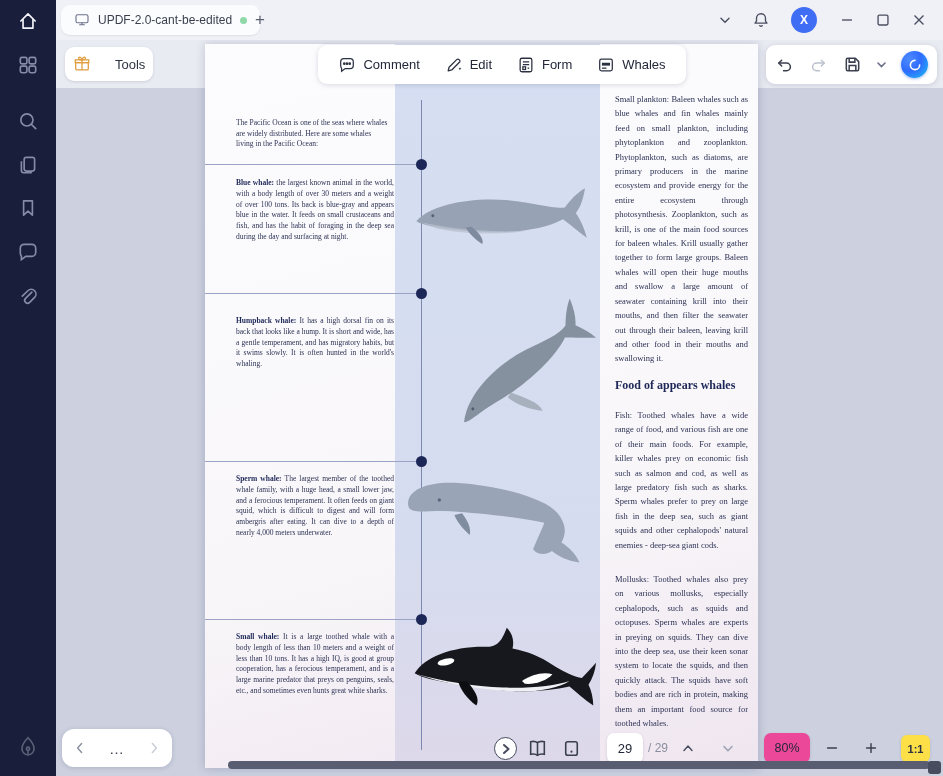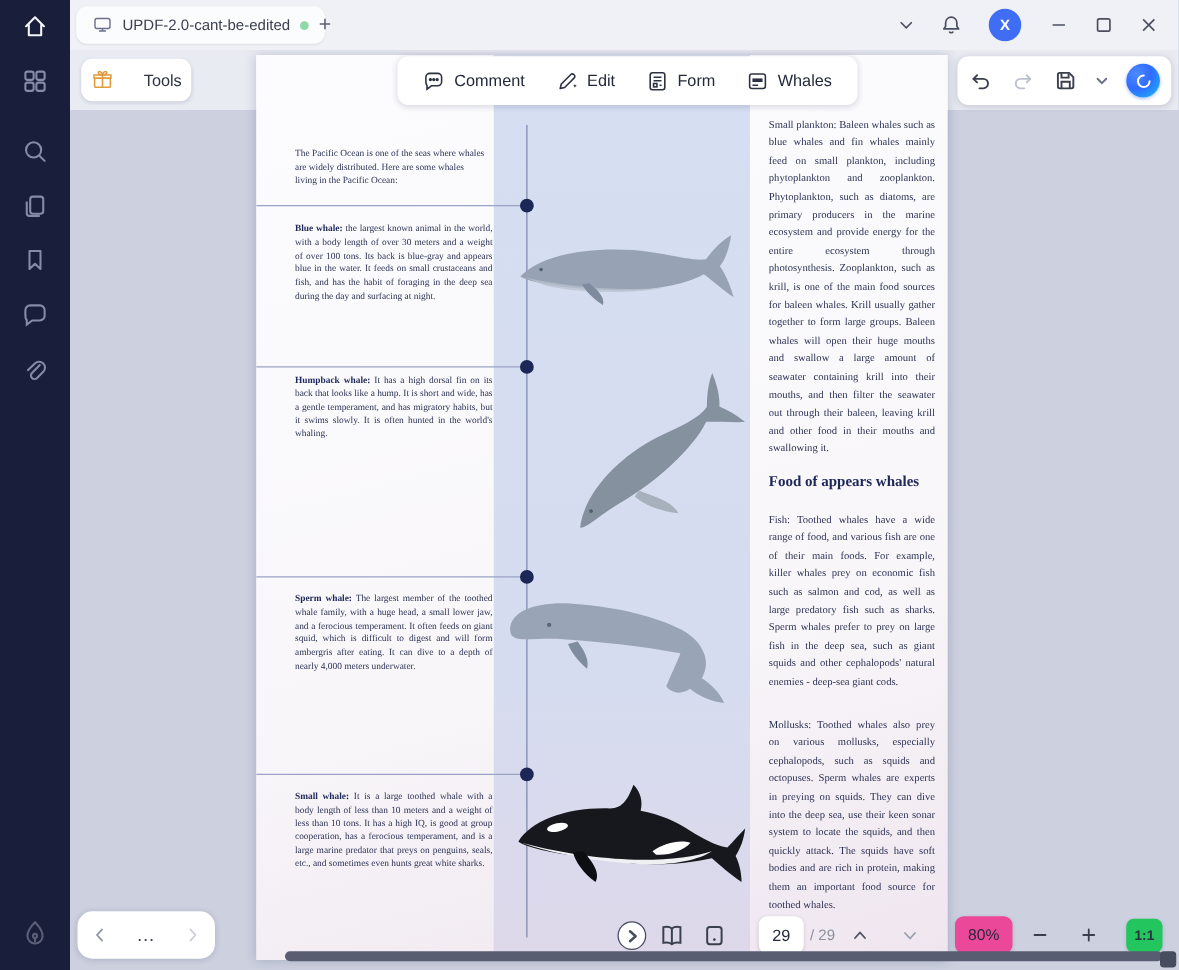--- a/index.html
+++ b/index.html
@@ -80,21 +80,21 @@
   .expand-btn{left:494px;top:737px;width:23px;height:23px;border-radius:50%;background:#fff;border:1.5px solid #474c5e}
   .expand-btn svg{width:12px;height:12px;stroke:#474c5e;stroke-width:2;fill:none}
   .view-icon svg{width:21px;height:21px;stroke:#3a3f4e;stroke-width:1.5;fill:none}
   .page-box{left:607px;top:733px;width:36px;height:30px;background:#fff;border-radius:7px;
     box-shadow:0 1px 3px rgba(25,35,75,.15);font-size:13px;color:#23283a}
   .page-total{left:648px;top:733px;height:30px;font-size:12px;color:#8a8fa0;cursor:default}
   .pchev svg{width:16px;height:16px;stroke-width:1.8;fill:none}
   .zoom-pill{left:764px;top:733px;width:46px;height:30px;background:#ec4899;border-radius:7px;
     box-shadow:0 1px 3px rgba(25,35,75,.15);font-size:12.5px;color:#23283a}
   .zsign svg{width:16px;height:16px;stroke:#3a3f4e;stroke-width:1.8;fill:none}
-  .fit-box{left:901px;top:735px;width:29px;height:27px;background:#22c55e;border-radius:6px;
+  .fit-box{left:901px;top:735px;width:29px;height:27px;background:#fde047;border-radius:6px;
     box-shadow:0 1px 3px rgba(25,35,75,.15);font-size:11px;font-weight:bold;color:#2e3342}
   .hscroll{position:absolute;left:228px;top:761px;width:702px;height:8px;background:#585d72;border-radius:4px;z-index:7;cursor:pointer}
   .scroll-corner{position:absolute;right:2px;bottom:2px;width:13px;height:13px;background:#474c5e;border-radius:3px;z-index:7}
 </style>
 </head>
 <body>
 
 <div class="app">
 
   <nav class="sidebar">
@@ -269,21 +269,21 @@
     <div class="sep" style="top:417px"></div>
     <div class="sep" style="top:575px"></div>
     <div class="tdot" style="top:120px"></div>
     <div class="tdot" style="top:249px"></div>
     <div class="tdot" style="top:417px"></div>
     <div class="tdot" style="top:575px"></div>
 
     <p class="doc-intro">The Pacific Ocean is one of the seas where whales are widely distributed. Here are some whales living in the Pacific Ocean:</p>
 
     <p class="entry" style="top:134px"><b>Blue whale:</b> <span>the largest known animal in the world, with a body length of over 30 meters and a weight of over 100 tons. Its back is blue-gray and appears blue in the water. It feeds on small crustaceans and fish, and has the habit of foraging in the deep sea during the day and surfacing at night.</span></p>
-    <p class="entry" style="top:255px"><b>Humpback whale:</b> <span>It has a high dorsal fin on its back that looks like a hump. It is short and wide, has a gentle temperament, and has migratory habits, but it swims slowly. It is often hunted in the world's whaling.</span></p>
+    <p class="entry" style="top:272px"><b>Humpback whale:</b> <span>It has a high dorsal fin on its back that looks like a hump. It is short and wide, has a gentle temperament, and has migratory habits, but it swims slowly. It is often hunted in the world's whaling.</span></p>
     <p class="entry" style="top:430px"><b>Sperm whale:</b> <span>The largest member of the toothed whale family, with a huge head, a small lower jaw, and a ferocious temperament. It often feeds on giant squid, which is difficult to digest and will form ambergris after eating. It can dive to a depth of nearly 4,000 meters underwater.</span></p>
     <p class="entry" style="top:588px"><b>Small whale:</b> <span>It is a large toothed whale with a body length of less than 10 meters and a weight of less than 10 tons. It has a high IQ, is good at group cooperation, has a ferocious temperament, and is a large marine predator that preys on penguins, seals, etc., and sometimes even hunts great white sharks.</span></p>
 
     <svg class="whale" style="left:205px;top:135px" width="185" height="77" viewBox="0 0 200 84">
       <path d="M6 46 C 22 28 64 20 104 23 C 136 26 156 33 168 31 C 174 23 181 15 190 10 C 188 22 185 31 180 37 C 185 44 189 53 192 64 C 183 58 173 49 166 44 C 148 54 116 59 88 58 C 52 57 18 53 6 46 Z" fill="#97a2b4"></path>
       <path d="M10 47 C 45 55 90 59 130 56 C 105 61 60 61 28 54 Z" fill="#b9c2cf" opacity=".75"></path>
       <path d="M66 52 C 74 58 80 65 78 71 C 70 66 62 58 60 53 Z" fill="#7e8a9e"></path>
       <circle cx="24" cy="40" r="1.6" fill="#55607a"></circle>
     </svg>
 

